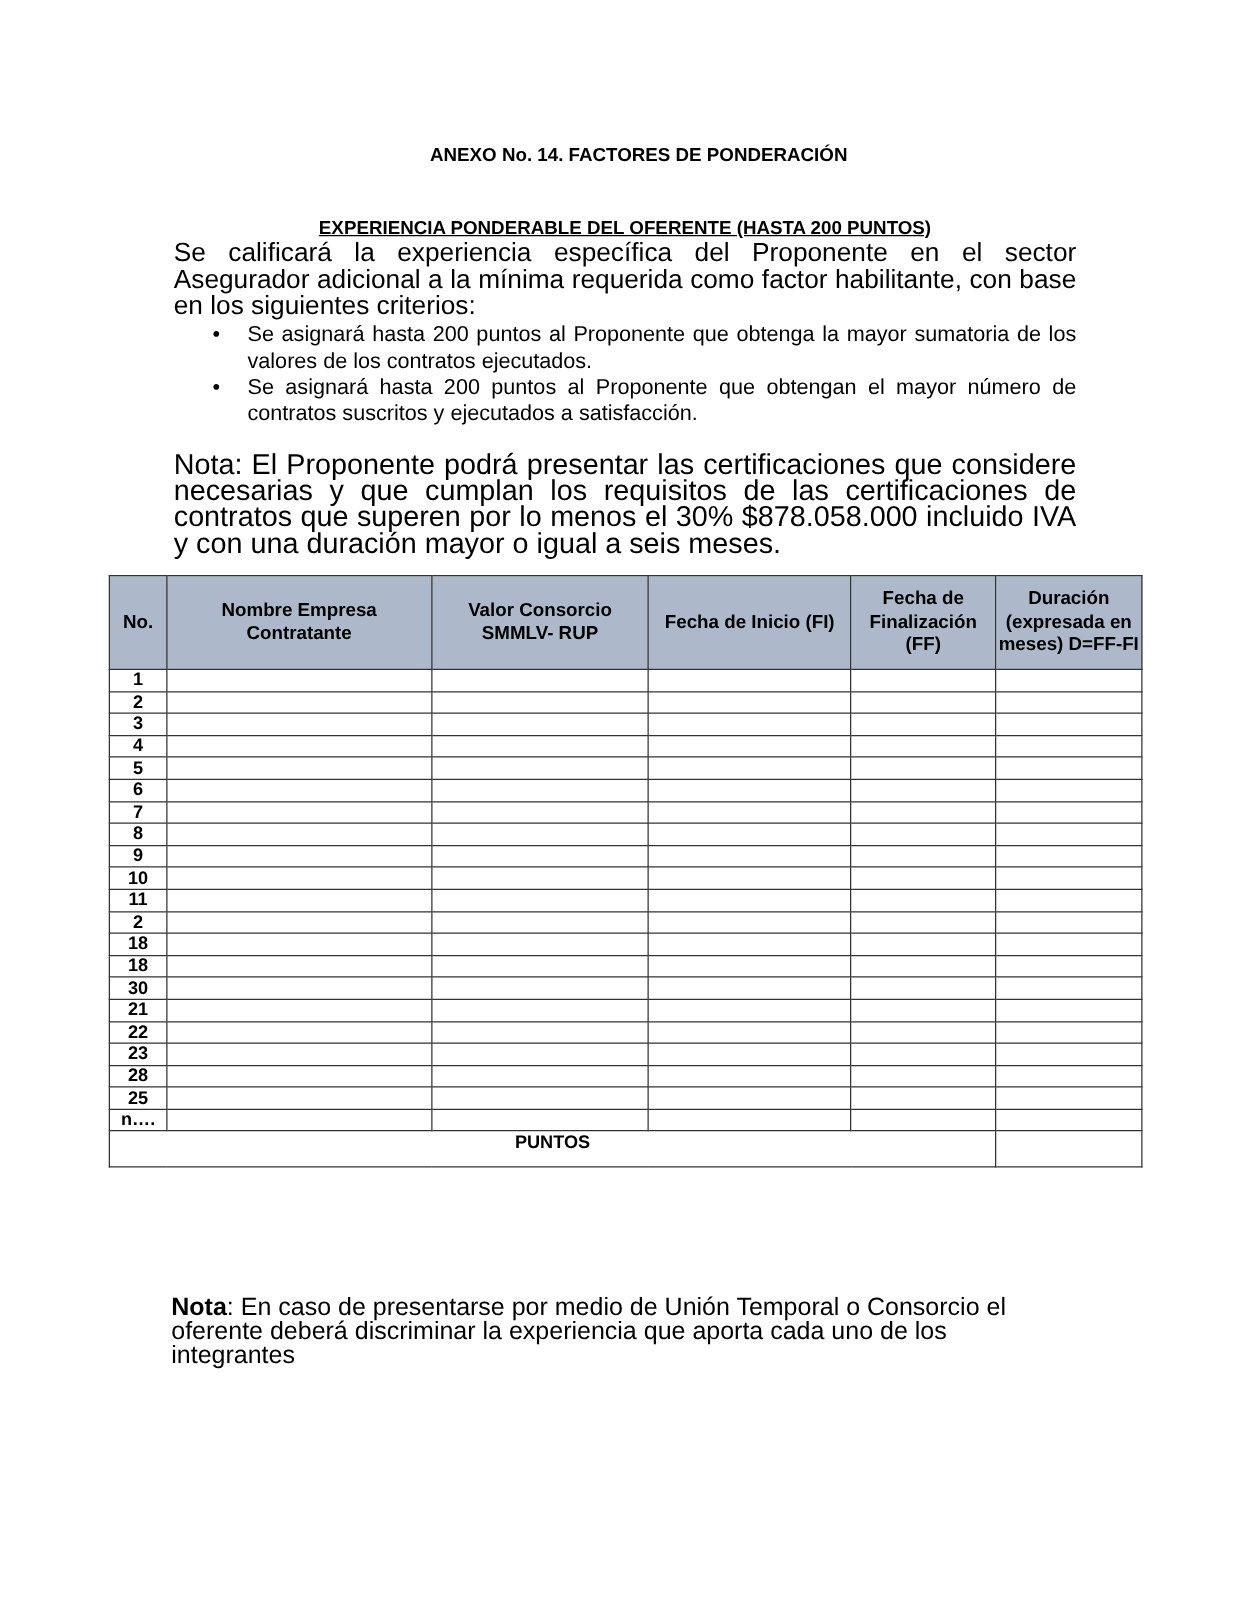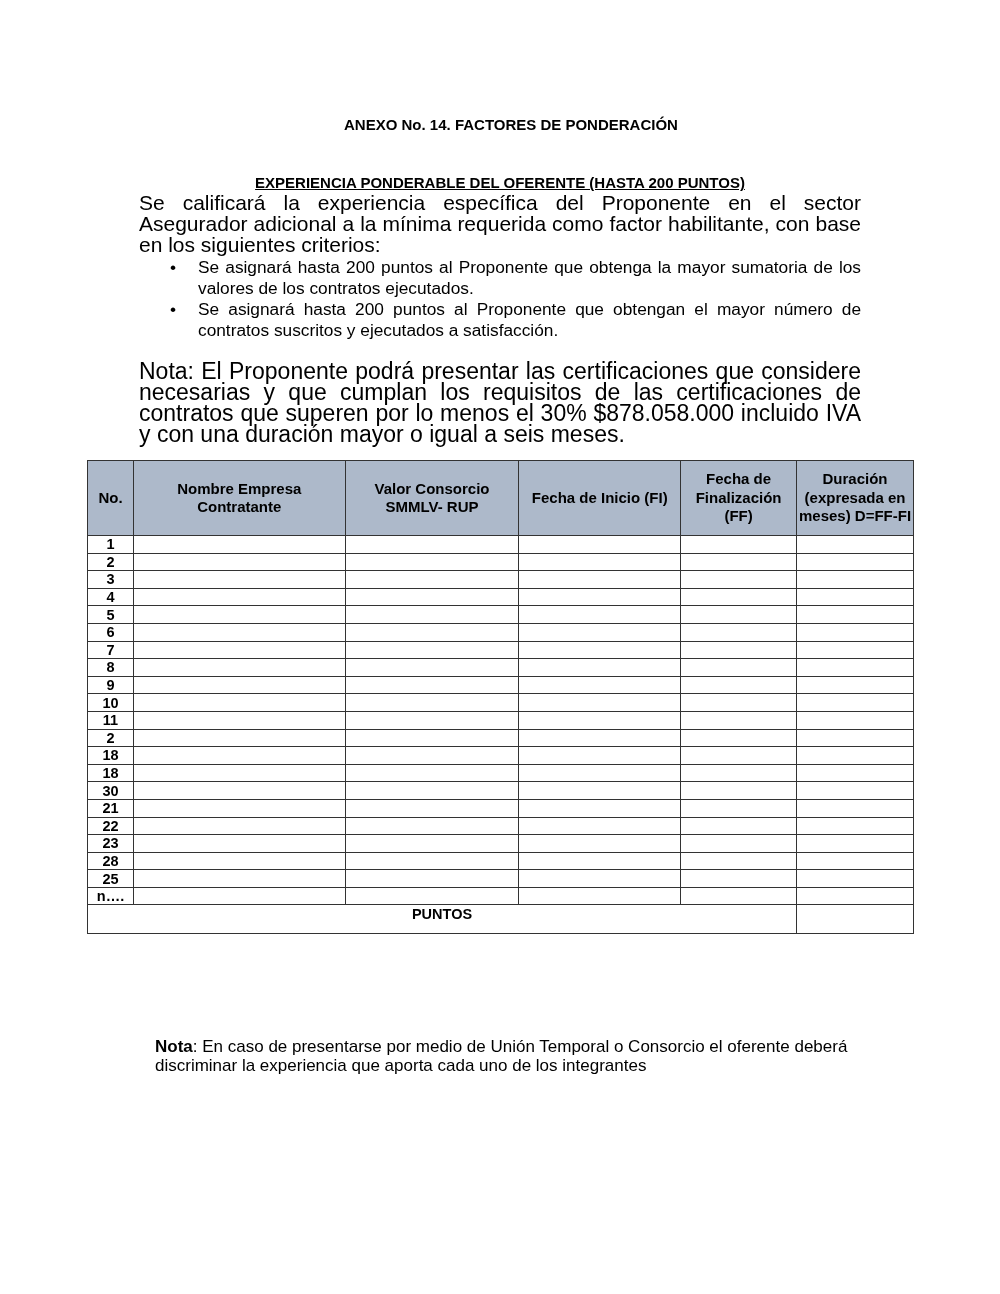--- a/index.html
+++ b/index.html
@@ -8,21 +8,21 @@
     .subtitle { position: absolute; top: 152px; left: 0; width: 1000px; text-align: center; font-weight: bold; font-size: 15px; text-decoration: underline; margin-top: 22px; }
     .intro { position: absolute; top: 192px; left: 139px; width: 722px; font-size: 21px; line-height: 21px; text-align: justify; }
     .bullets { position: absolute; top: 257px; left: 139px; width: 722px; margin: 0; padding: 0; list-style: none; font-size: 17.3px; line-height: 21px; }
     .bullets li { position: relative; padding-left: 59px; text-align: justify; margin-bottom: 0; }
     .bullets li .dot { position: absolute; left: 31px; top: 0; }
     .note { position: absolute; top: 361px; left: 139px; width: 722px; font-size: 23px; line-height: 21px; text-align: justify; }
     table.grid { position: absolute; top: 460px; left: 87px; width: 827px; border-collapse: collapse; font-family: "Liberation Sans", sans-serif; }
     table.grid th { background: #adb9ca; border: 1.5px solid #333; font-size: 15px; font-weight: bold; text-align: center; line-height: 18.5px; height: 74px; padding: 0 1px; }
     table.grid td { border: 1.5px solid #333; height: 16.6px; padding: 0; font-size: 14.5px; font-weight: bold; text-align: center; line-height: 16px; }
     table.grid td.total { height: 27px; vertical-align: top; padding-top: 1px; }
-    .footnote { position: absolute; top: 1037px; left: 155px; width: 700px; font-size: 17px; line-height: 19px; }
+    .footnote { position: absolute; top: 1037px; left: 137px; width: 700px; font-size: 20px; line-height: 19px; }
   </style>
 </head>
 <body>
 
 <div class="title">ANEXO No. 14. FACTORES DE PONDERACIÓN</div>
 <div class="subtitle">EXPERIENCIA PONDERABLE DEL OFERENTE (HASTA 200 PUNTOS)</div>
 <div class="intro">Se calificará la experiencia específica del Proponente en el sector Asegurador adicional a la mínima requerida como factor habilitante, con base en los siguientes criterios:</div>
 
 <ul class="bullets">
   <li>

